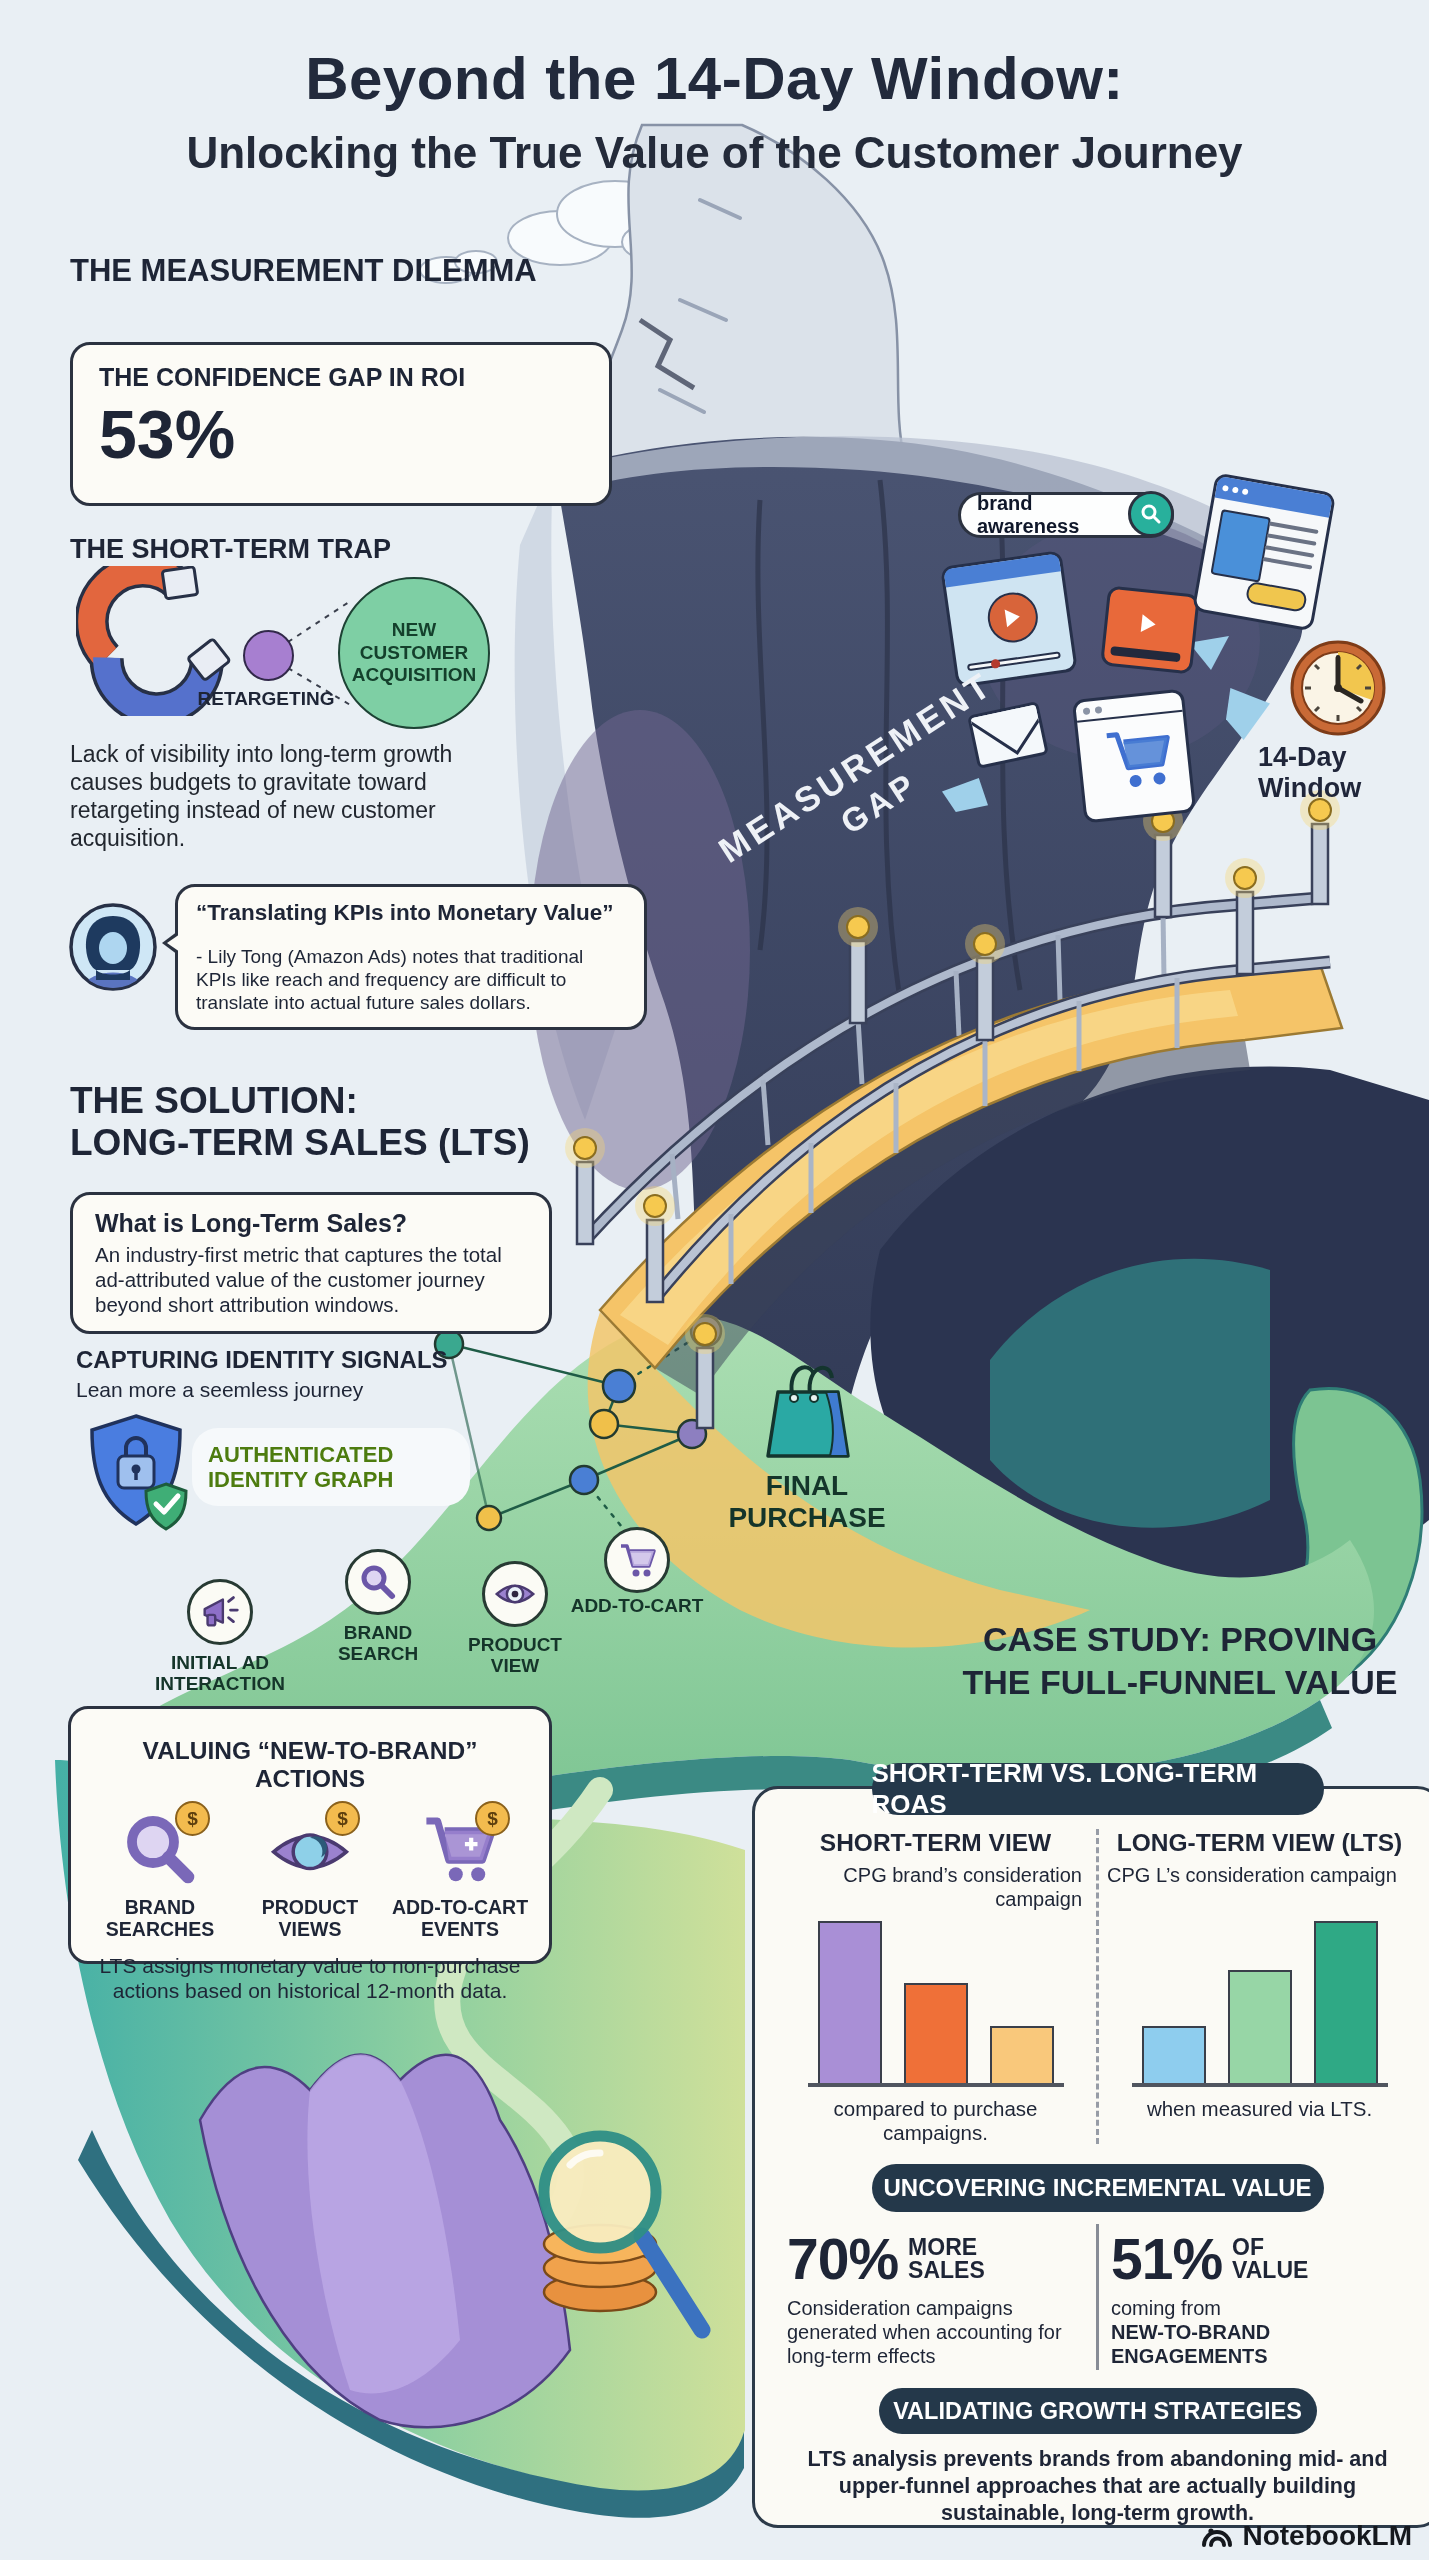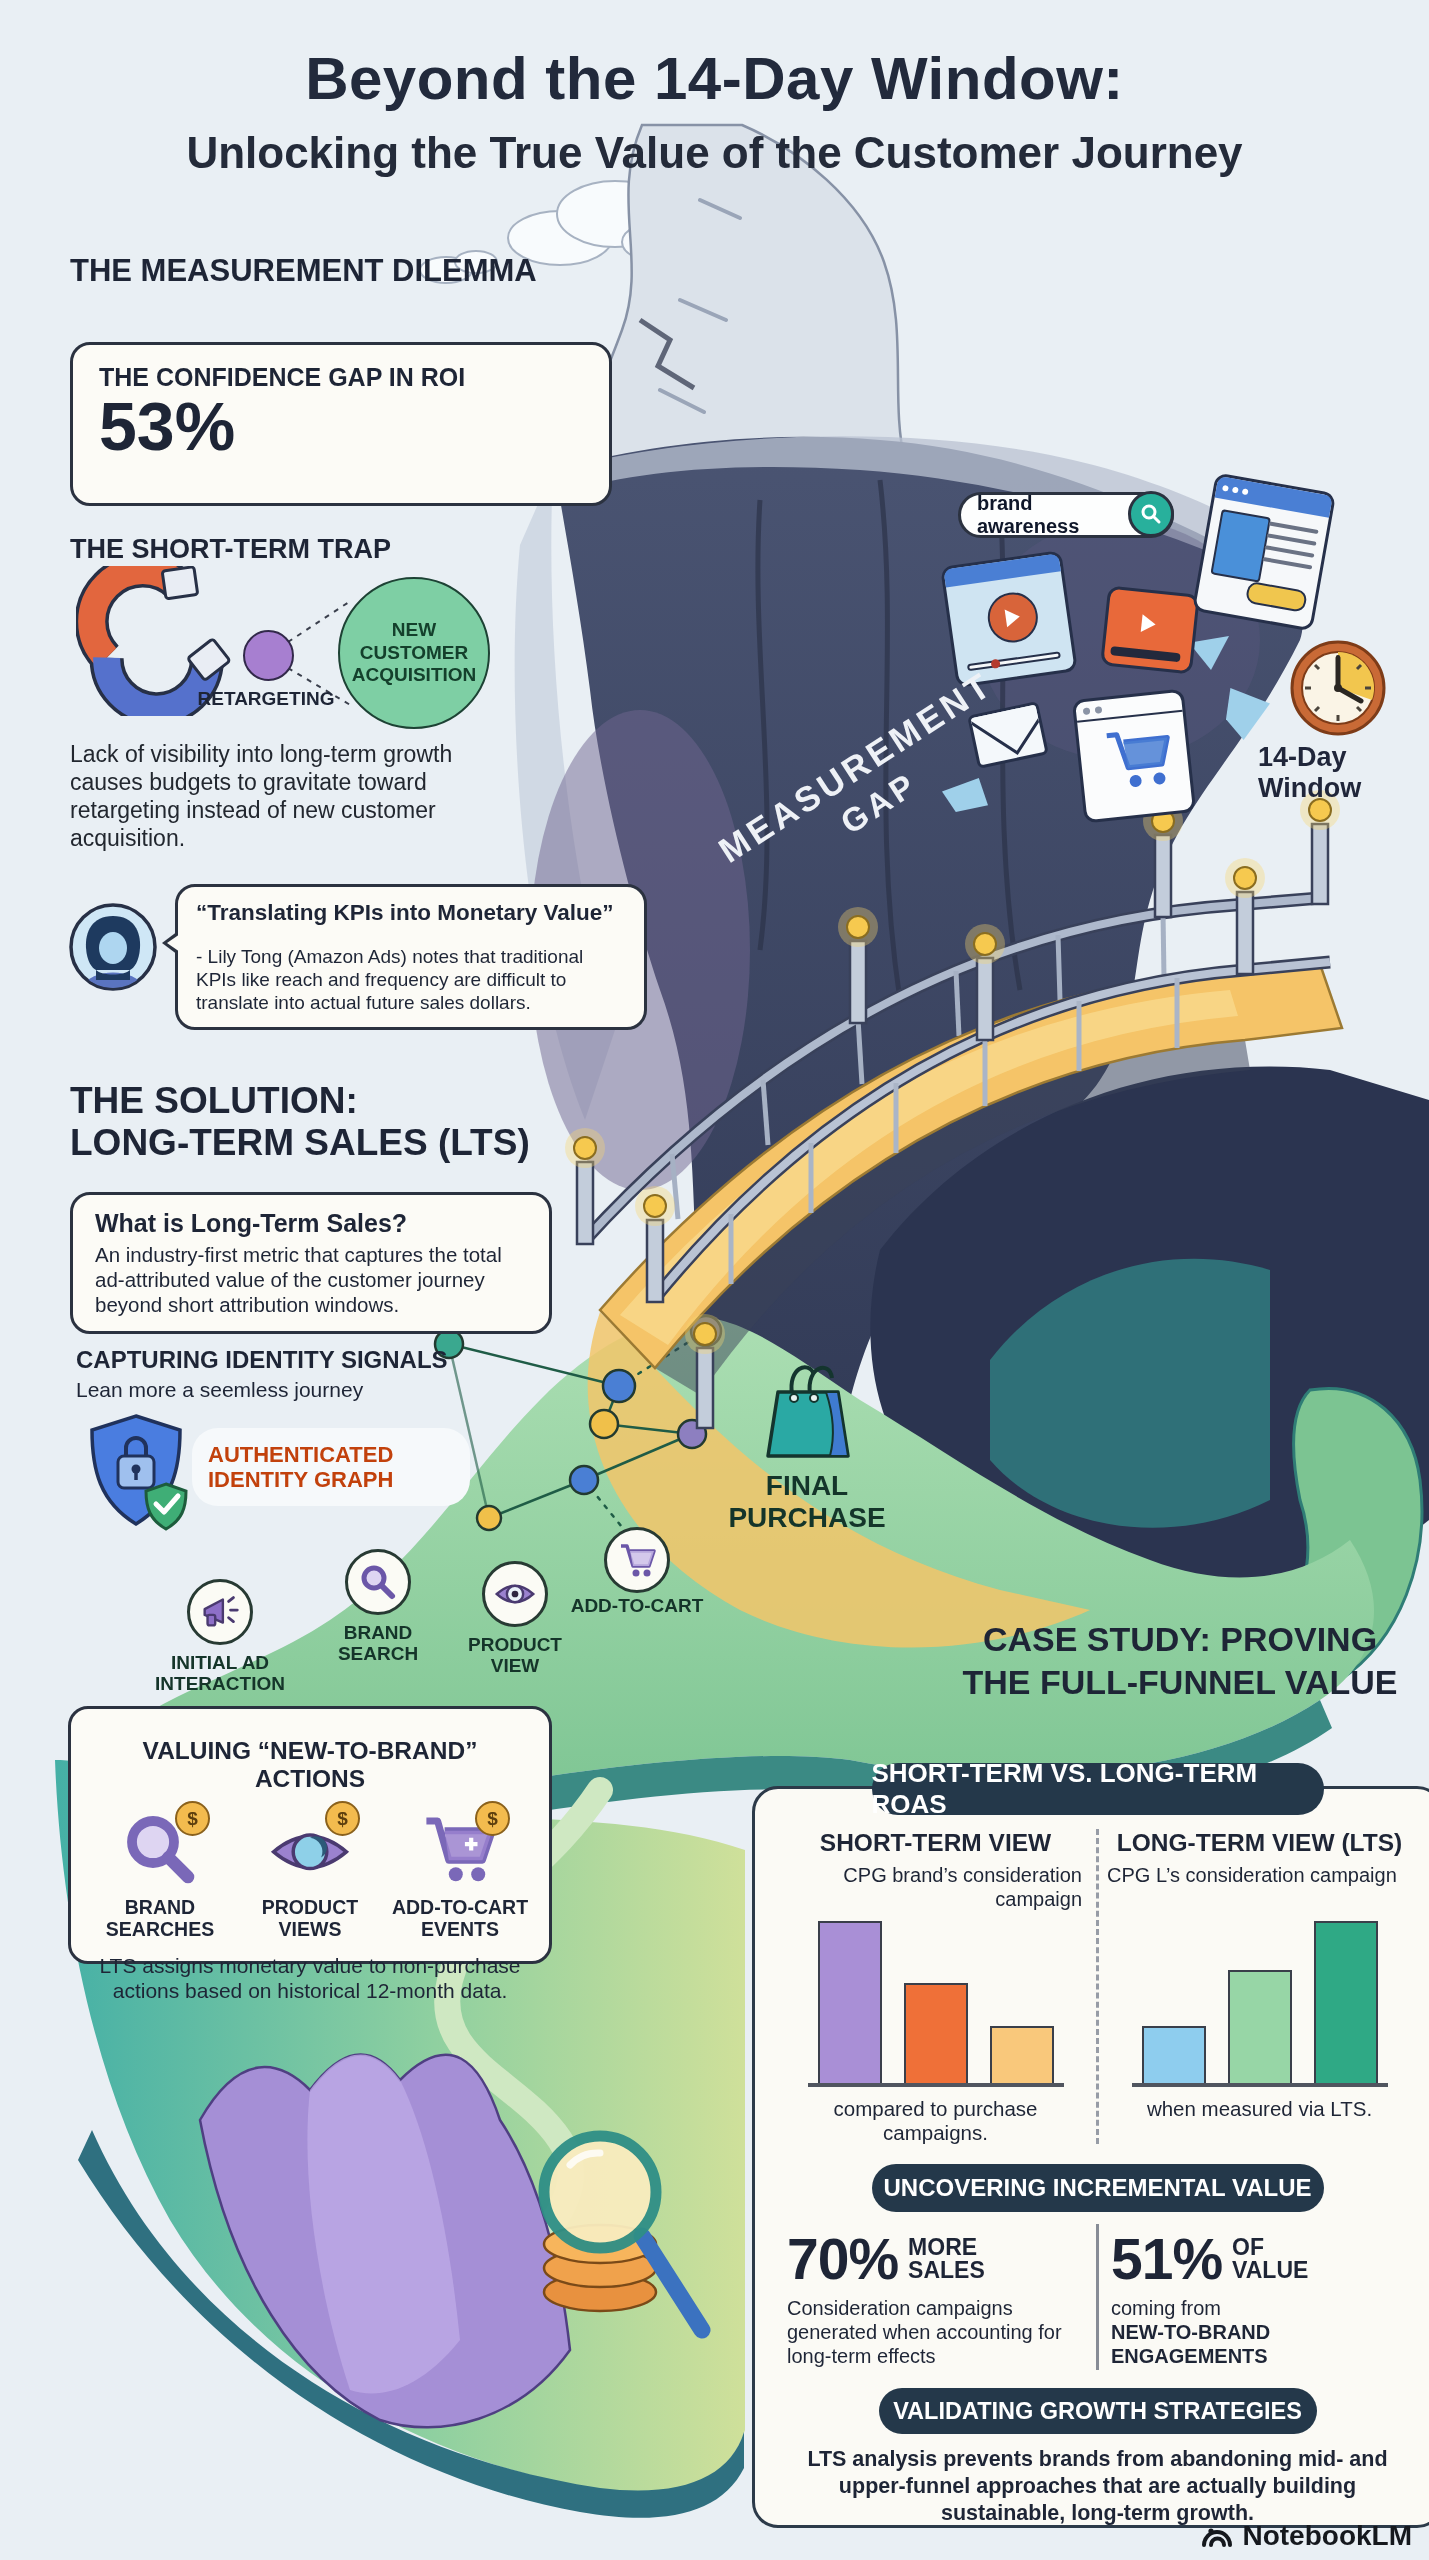--- a/index.html
+++ b/index.html
@@ -13,21 +13,21 @@
   .title2{top:128px;left:0;width:100%;text-align:center;font-size:44px;font-weight:600;color:#242b3a;}
   .sec-h{font-weight:800;color:#1e2536;}
 
   
   .note-box{background:#fcfbf6;border:3px solid #2b3240;border-radius:20px;box-sizing:border-box;}
   .pill{background:#24384a;color:#fff;border-radius:40px;font-weight:800;display:flex;align-items:center;justify-content:center;}
 
   
   .conf-box{left:70px;top:342px;width:542px;height:164px;padding:18px 26px;}
   .conf-title{font-size:25px;font-weight:800;}
-  .conf-row{display:flex;gap:22px;align-items:flex-start;}
+  .conf-row{display:flex;gap:22px;margin-top:8px;align-items:flex-start;}
   .conf-stat{font-size:68px;font-weight:800;line-height:1;}
   .conf-text{font-size:20px;line-height:1.22;width:330px;padding-top:4px;font-weight:500;}
 
   
   .trap-h{left:70px;top:534px;font-size:27px;}
   .retarget-circle{left:243px;top:630px;width:47px;height:47px;border-radius:50%;
                    background:#a77fd0;border:2.5px solid #32294a;}
   .retarget-label{left:166px;top:688px;width:200px;text-align:center;font-size:19px;font-weight:800;}
   .acq-circle{left:338px;top:577px;width:148px;height:148px;border-radius:50%;background:#7ecfa4;
               border:2.5px solid #1d4234;display:flex;flex-direction:column;align-items:center;justify-content:center;
@@ -45,21 +45,21 @@
 
   
   .sol-h{left:70px;top:1080px;font-size:37px;line-height:1.14;}
   .what-box{left:70px;top:1192px;width:482px;padding:14px 22px;}
   .what-title{font-size:25px;font-weight:800;}
   .what-body{font-size:20.5px;line-height:1.22;margin-top:4px;font-weight:500;}
   .cap-h{left:76px;top:1346px;font-size:24px;font-weight:800;}
   .cap-sub{left:76px;top:1378px;font-size:21px;font-weight:500;}
   .idg-label{left:192px;top:1428px;width:278px;height:78px;background:#f6f9fb;border-radius:26px;
              display:flex;flex-direction:column;justify-content:center;padding-left:16px;box-sizing:border-box;
-             font-size:22px;font-weight:800;line-height:1.15;color:#c2410c;}
+             font-size:22px;font-weight:800;line-height:1.15;color:#4d7c0f;}
 
   
   .jicon{width:66px;height:66px;border-radius:50%;background:#fbfbf5;border:3px solid #273a33;
          display:flex;align-items:center;justify-content:center;box-sizing:border-box;}
   .jlabel{text-align:center;font-size:19px;font-weight:800;color:#15352a;line-height:1.12;}
   .fp-label{left:712px;top:1470px;width:190px;text-align:center;font-size:28px;font-weight:800;color:#14352a;line-height:1.15;}
 
   
   .val-box{left:68px;top:1706px;width:484px;height:258px;padding:28px 14px;}
   .val-title{text-align:center;font-size:24.5px;font-weight:800;}

